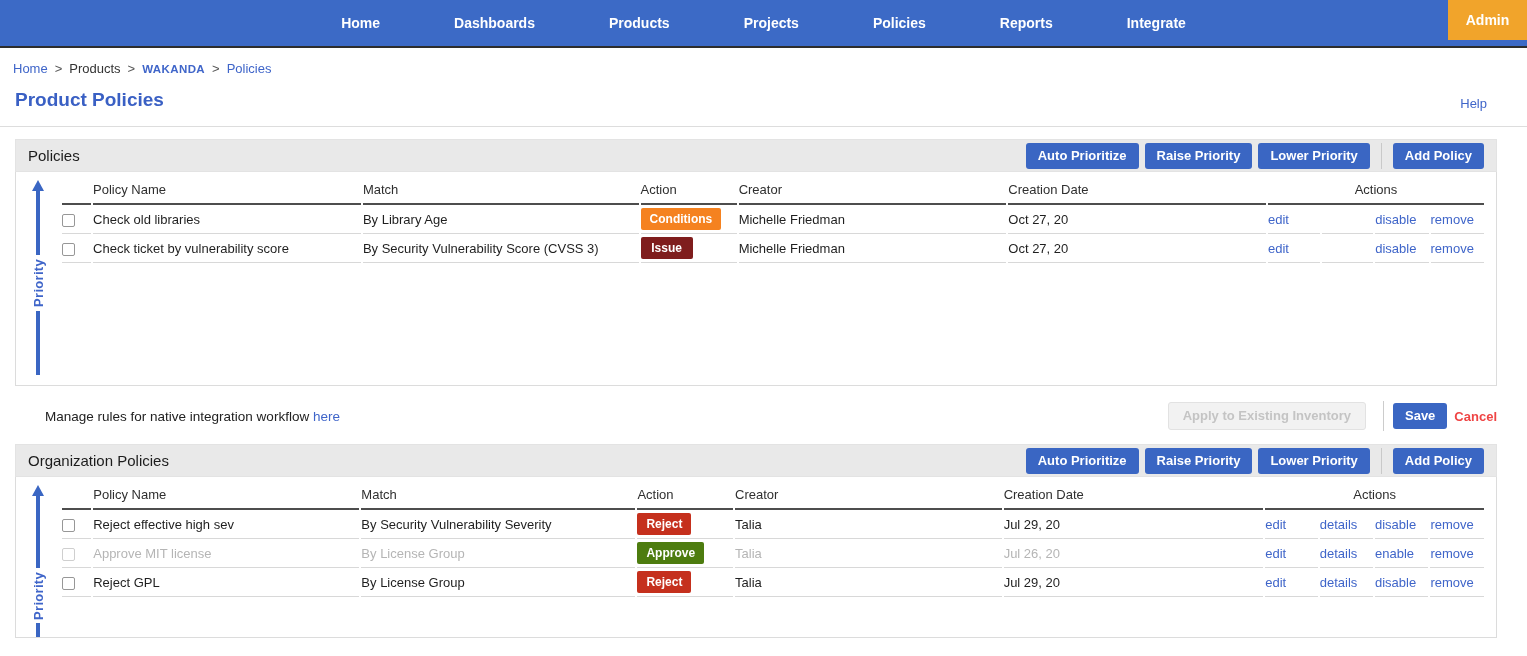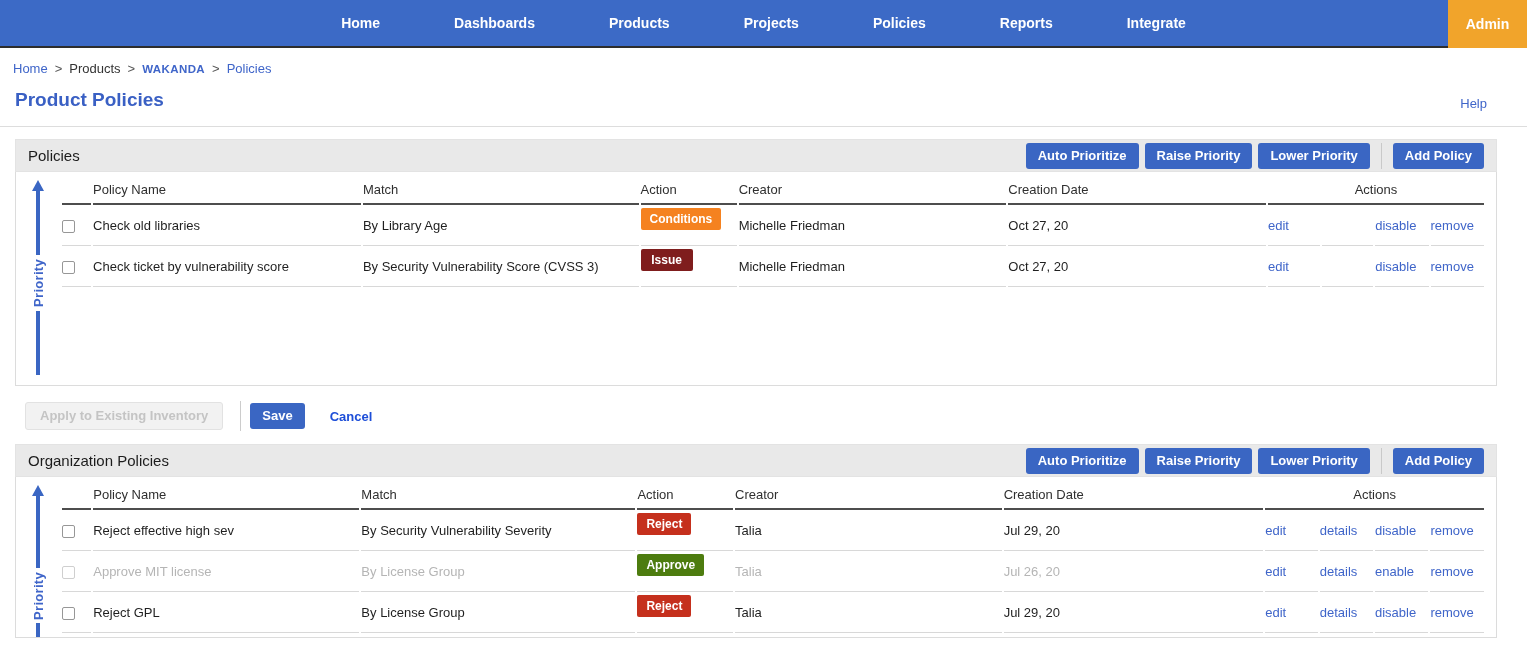--- a/index.html
+++ b/index.html
@@ -9,21 +9,21 @@
     background:#fff; font-family:"Liberation Sans","DejaVu Sans",sans-serif;
     -webkit-font-smoothing:antialiased;
   }
   
   .nav {
     height:48px; background:#3c6ac6; border-bottom:2px solid #2d2d2d;
     display:flex; align-items:center; justify-content:center; position:relative;
   }
   .nav-item { color:#fff; font-size:14px; font-weight:700; margin:0 37px; cursor:pointer; }
   .admin-btn {
-    position:absolute; right:0; top:0; width:79px; height:48px; background:#f1a42b;
+    position:absolute; right:0; top:0; width:79px; height:40px; background:#f1a42b;
     color:#fff; font-size:14px; font-weight:700; display:flex; align-items:center;
     justify-content:center; cursor:pointer;
   }
   
   .breadcrumb { padding:13px 0 0 13px; font-size:13px; color:#444; }
   .bc-sep { margin:0 7px; color:#555; }
   .bc-link { color:#3f65c9; cursor:pointer; }
   .bc-text { color:#333; }
   .bc-product { color:#3f65c9; font-weight:700; font-size:11.5px; letter-spacing:.4px; cursor:pointer; }
   .title-row { display:flex; justify-content:space-between; align-items:flex-end; padding:13px 40px 0 15px; }
@@ -68,21 +68,21 @@
   table { width:100%; border-collapse:separate; border-spacing:2px 0; font-size:13px; }
   th {
     text-align:left; font-weight:400; color:#2f2f2f; padding:4px 0 6px 0;
     border-bottom:2px solid #4d4d4d; white-space:nowrap;
   }
   th.actions-th { text-align:center; }
   td { padding:5px 0; border-bottom:1px solid #d8d8d8; color:#1f1f1f; white-space:nowrap;margin-top:8px; }
   td.cb-cell { width:30px; }
   td.col-name { width:272px; }
   td.col-match { width:278px; }
-  td.col-action { width:97px; padding-top:3px; padding-bottom:15px; }
+  td.col-action { width:97px; padding-top:3px; padding-bottom:3px; }
   td.col-creator { width:277px; }
   td.col-date { width:268px; }
   td.act { width:54px; }
   .cb {
     display:inline-block; width:13px; height:13px; border:1px solid #979797;
     border-radius:2px; background:#fff; vertical-align:middle; cursor:pointer;
   }
   .badge {
     display:inline-block; min-width:52px; text-align:center; color:#fff;
     font-weight:700; font-size:12px; padding:4px 9px; border-radius:2px; cursor:pointer;
@@ -93,21 +93,21 @@
   
   .workflow { margin:15px 30px 0 15px; display:flex; align-items:center; }
   .wf-text { margin-left:30px; font-size:13.5px; color:#222; flex:1; }
   .wf-right { display:flex; align-items:center; }
   .btn-disabled {
     background:#f2f2f2; color:#c4c4c4; border:1px solid #e2e2e2; font-weight:700;
     font-size:13px; padding:5px 14px; border-radius:3px; margin-left:10px;
     font-family:inherit; line-height:16px; cursor:default;
   }
   .wf-divider { width:1px; height:30px; background:#ccc; margin:0 9px 0 17px; }
-  .cancel-link { color:#1d4ed8; font-size:13px; font-weight:600; margin-left:25px; cursor:pointer; }
+  .cancel-link { color:#ef4444; font-size:13px; font-weight:600; margin-left:7px; cursor:pointer; }
   .org-section { margin-top:13px; }
 </style>
 </head>
 <body>
 
 <div class="nav">
   <div style="display:flex;">
       <div class="nav-item">Home</div>
       <div class="nav-item">Dashboards</div>
       <div class="nav-item">Products</div>
@@ -183,20 +183,24 @@
               <td class="act"><span class="link">disable</span></td>
               <td class="act"><span class="link">remove</span></td>
             </tr>
           </tbody>
       </table>
     </div>
   </div>
 </div>
 
 <div class="workflow">
+  <div class="wf-text">
+    <span>Manage rules for native integration workflow</span>
+    <span class="link">here</span>
+  </div>
   <div class="wf-right">
     <button class="btn-disabled" disabled="">Apply to Existing Inventory</button>
     <div class="wf-divider"></div>
     <button class="btn">Save</button>
     <span class="cancel-link">Cancel</span>
   </div>
 </div>
 
 <div class="section org-section">
   <div class="section-header">

